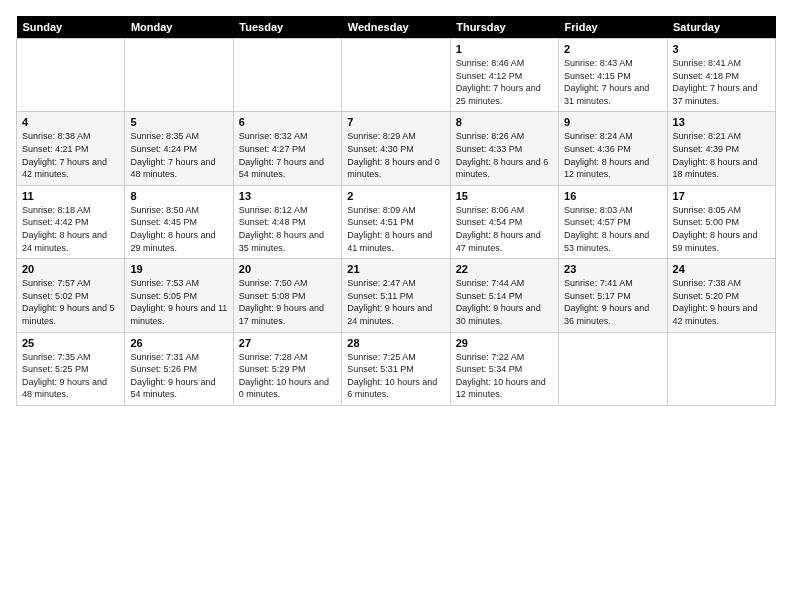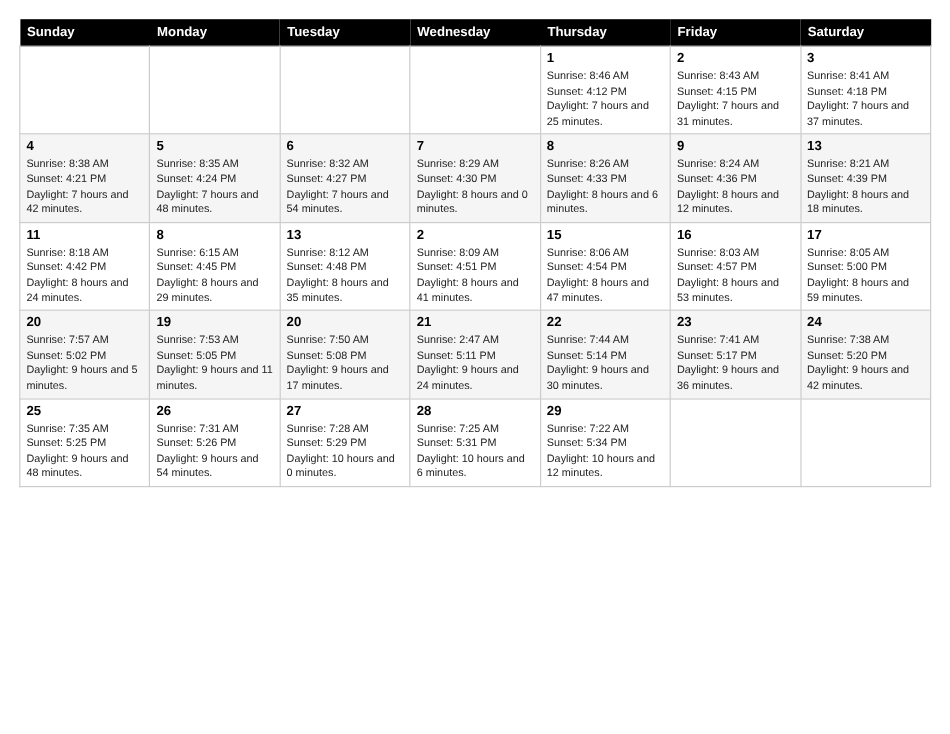--- a/index.html
+++ b/index.html
@@ -180,21 +180,21 @@
         <tr>
           <td>
             <span class="day-num">11</span>
             <div class="day-info">Sunrise: 8:18 AM
 Sunset: 4:42 PM
 Daylight: 8 hours
 and 24 minutes.</div>
           </td>
           <td>
             <span class="day-num">8</span>
-            <div class="day-info">Sunrise: 6:15 AM
+            <div class="day-info">Sunrise: 8:50 AM
 Sunset: 4:45 PM
 Daylight: 8 hours
 and 29 minutes.</div>
           </td>
           <td>
             <span class="day-num">13</span>
             <div class="day-info">Sunrise: 8:12 AM
 Sunset: 4:48 PM
 Daylight: 8 hours
 and 35 minutes.</div>

